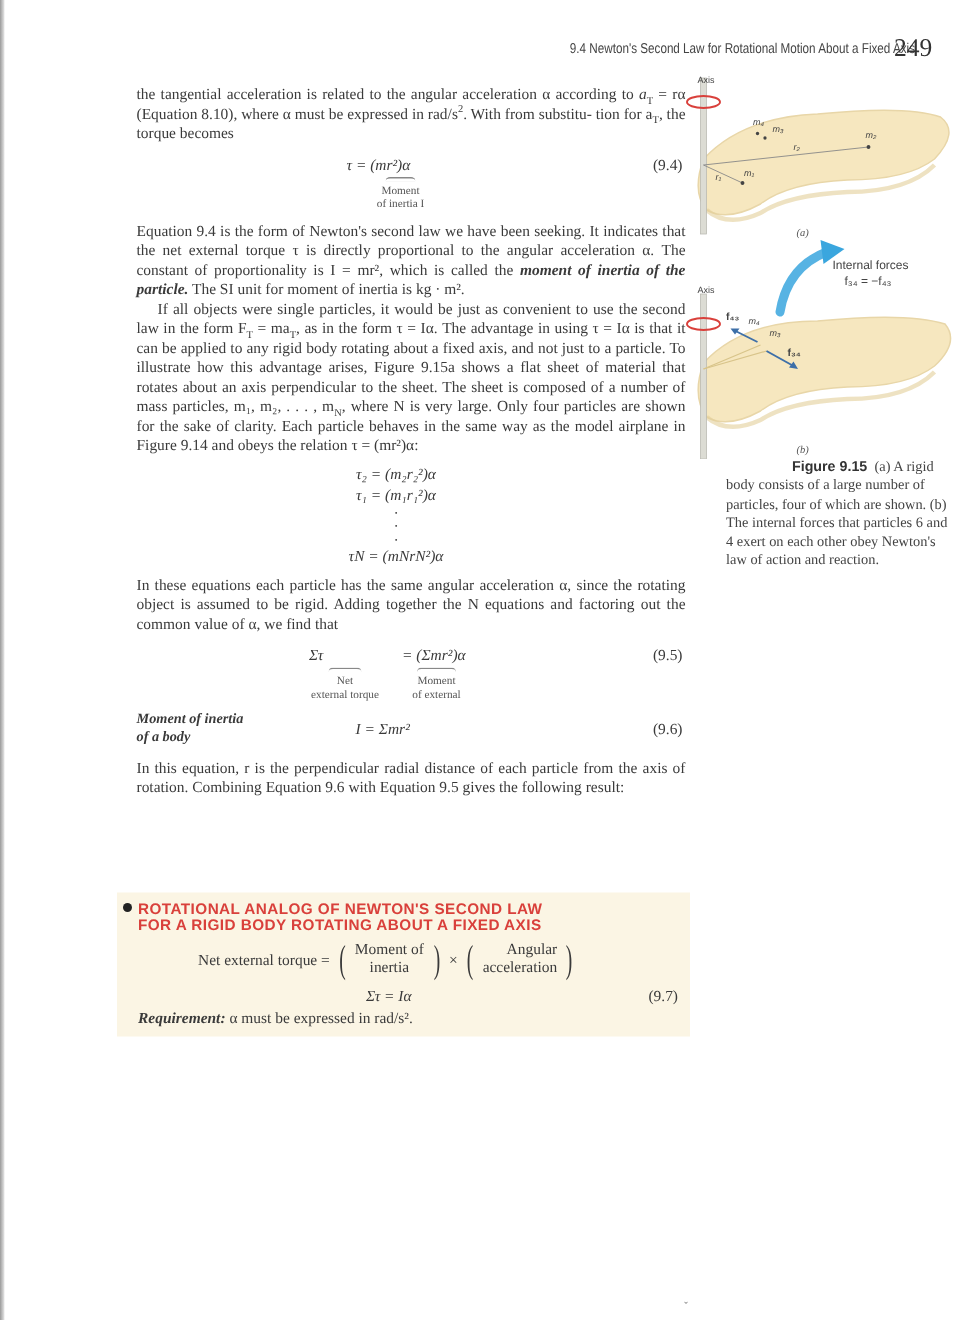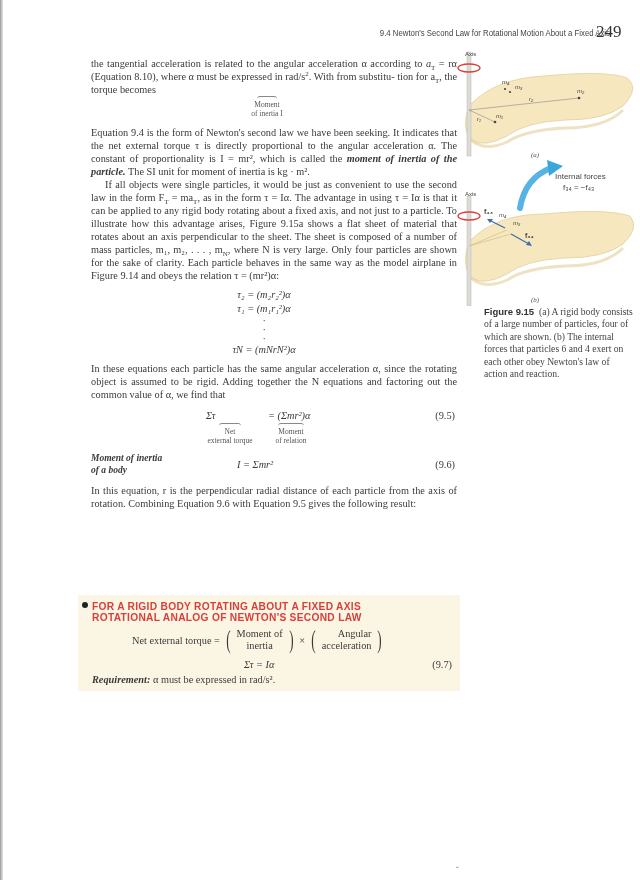--- a/index.html
+++ b/index.html
@@ -29,41 +29,45 @@
     position: absolute; left: 78px; top: 595px; width: 382px; height: 96px; background: #fbf5e4;
   }
   .box-title {
     position: absolute; left: 14px; top: 6px; font-family: "Liberation Sans", "DejaVu Sans", sans-serif;
     font-weight: bold; color: #d9403b; font-size: 10.2px; line-height: 11px; letter-spacing: 0.3px;
   }
   .bullet { position: absolute; left: -10px; top: 1px; width: 6px; height: 6px; border-radius: 50%; background: #222; }
   .fig-caption {
     position: absolute; left: 484px; top: 306px; width: 150px; font-size: 9.6px; line-height: 12.4px; color: #444;
   }
-  .fig-caption .lab { font-family: "Liberation Sans", "DejaVu Sans", sans-serif; font-weight: bold; color: #333; font-size: 9.5px; }
+  .fig-caption .lab { font-family: "Liberation Sans", "DejaVu Sans", sans-serif; font-weight: bold; color: #333; font-size: 9.5px; margin-left: 44px; }
   .fig { position: absolute; left: 455px; top: 48px; width: 185px; height: 258px; }
   .sublabel { position: absolute; font-size: 7px; font-style: italic; color: #555; }
   .fig-text { position: absolute; font-family: "Liberation Sans", "DejaVu Sans", sans-serif; color: #444; }
   .mark { position: absolute; left: 456px; top: 866px; width: 5px; height: 9px; color:#777; font-size:8px; }
 </style>
 </head>
 <body>
 
 <div class="spine"></div>
 
 <div class="running-head">9.4  Newton's Second Law for Rotational Motion About a Fixed Axis</div>
 <div class="page-num">249</div>
 
 <div class="col" style="top:57px;">
   <p>
     <span>the tangential acceleration is related to the angular acceleration α according to</span>
     <i>a</i><sub>T</sub><span> = rα (Equation 8.10), where α must be expressed in rad/s</span><sup>2</sup><span>. With from substitu-</span>
     <span>tion for a</span><sub>T</sub><span>, the torque becomes</span>
   </p>
 
+  <div class="eq" style="margin-top:8px;">
+    <span class="body" style="left:140px;">τ = (mr²)α</span>
+    <span class="num">(9.4)</span>
+  </div>
   <div style="margin-left:153px; width:46px;">
     <div class="brace" style="width:20px;"></div>
     <div class="under">Moment</div>
     <div class="under">of inertia I</div>
   </div>
 
   <p style="margin-top:8px;">
     <span>Equation 9.4 is the form of Newton's second law we have been seeking. It indicates that the net external torque τ is directly proportional to the angular acceleration α. The constant of proportionality is I = mr², which is called the</span>
     <span class="bi">moment of inertia of the particle.</span>
     <span>The SI unit for moment of inertia is kg · m².</span>
@@ -90,21 +94,21 @@
   </div>
   <div style="position:relative; height:24px;">
     <div style="position:absolute; left:112px; width:54px;">
       <div class="brace" style="width:22px;"></div>
       <div class="under">Net</div>
       <div class="under">external torque</div>
     </div>
     <div style="position:absolute; left:178px; width:44px;">
       <div class="brace" style="width:26px;"></div>
       <div class="under">Moment</div>
-      <div class="under">of relation</div>
+      <div class="under">of external</div>
     </div>
   </div>
 
 
   <div style="position:relative; height:26px; margin-top:5px;">
     <div class="bi" style="position:absolute; left:0; top:0; font-size:9.5px; line-height:12px;">
       <div>Moment of inertia</div>
       <div>of a body</div>
     </div>
     <span style="position:absolute; left:146px; top:6px; font-style:italic;">I = Σmr²</span>
@@ -112,22 +116,22 @@
   </div>
 
   <p style="margin-top:6px;">
     <span>In this equation, r is the perpendicular radial distance of each particle from the axis of rotation. Combining Equation 9.6 with Equation 9.5 gives the following result:</span>
   </p>
 </div>
 
 <div class="box">
   <div class="box-title">
     <span class="bullet"></span>
+    <div>ROTATIONAL ANALOG OF NEWTON'S SECOND LAW</div>
     <div>FOR A RIGID BODY ROTATING ABOUT A FIXED AXIS</div>
-    <div>ROTATIONAL ANALOG OF NEWTON'S SECOND LAW</div>
   </div>
   <div style="position:absolute; left:54px; top:30px; height:30px; font-size:10.3px; display:flex; align-items:center; gap:4px;">
     <span>Net external torque =</span>
     <span style="font-size:26px; font-weight:100; line-height:26px; transform:scaleX(0.5);">(</span>
     <span style="text-align:center; line-height:12px;">
       <div>Moment of</div>
       <div>inertia</div>
     </span>
     <span style="font-size:26px; font-weight:100; line-height:26px; transform:scaleX(0.5);">)</span>
     <span>×</span>

